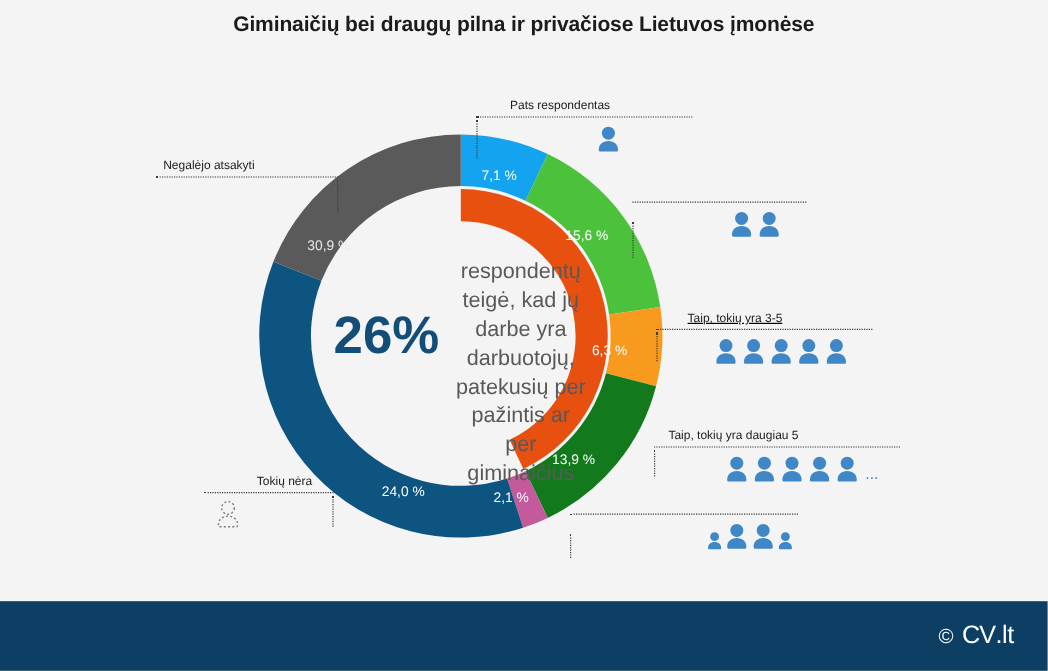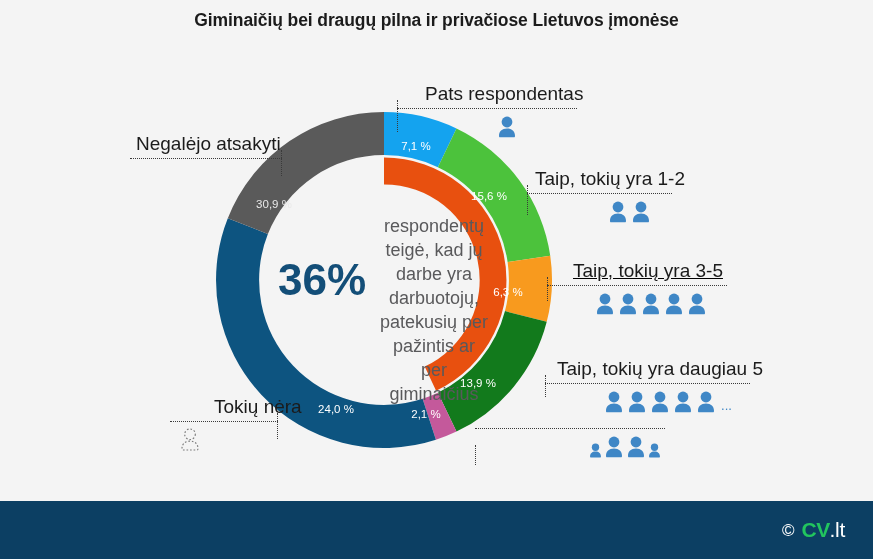--- a/index.html
+++ b/index.html
@@ -49,21 +49,21 @@
     display: flex;
     align-items: center;
     gap: 7px;
     white-space: nowrap;
   }
   .copy-mark {
     font-size: 17px;
     color: #ffffff;
     line-height: 1;
   }
-  .logo-cv { font-size: 21px; font-weight: bold; color: #22c55e; letter-spacing: -0.6px; }
+  .logo-cv { font-size: 21px; font-weight: normal; color: #ffffff; letter-spacing: -0.6px; }
   .logo-market { font-size: 21px; font-weight: normal; color: #ffffff; letter-spacing: -0.3px; }
   .logo-tld { font-size: 21px; font-weight: normal; color: #ffffff; letter-spacing: -0.3px; }
 
   
   #chart-area {
     position: absolute;
     left: 208px;
     top: 104px;
     width: 352px;
     height: 352px;
@@ -96,21 +96,21 @@
     width: 112px;
     text-align: center;
     font-size: 18px;
     color: #59595b;
     line-height: 1.33;
   }
 
   
   .callout { position: absolute; }
   .callout-text {
-    font-size: 19px;
+    font-size: 10px;
     color: #1b1b1b;
     white-space: nowrap;
     line-height: 1.2;
     padding-bottom: 2px;
   }
   .callout-rule {
     border-bottom: 1px dotted #3a3a3a;
     height: 0;
   }
   .callout-stem {
@@ -179,21 +179,21 @@
         <text class="slice-label" x="105" y="-80" text-anchor="middle">15,6 %</text>
         <text class="slice-label" x="124" y="16" text-anchor="middle">6,3 %</text>
         <text class="slice-label" x="94" y="107" text-anchor="middle">13,9 %</text>
         <text class="slice-label" x="42" y="138" text-anchor="middle">2,1 %</text>
         <text class="slice-label" x="-48" y="133" text-anchor="middle">24,0 %</text>
         <text class="slice-label slice-label-dark" x="-110" y="-72" text-anchor="middle">30,9 %</text>
       </g>
     </svg>
   </div>
 
-  <div id="center-big">36%</div>
+  <div id="center-big">26%</div>
   <div id="center-desc">respondentų teigė, kad jų darbe yra darbuotojų, patekusių per pažintis ar per giminaičius</div>
 
   <div class="callout" id="cal-pats">
     <div class="callout-text" style="padding-left:28px;">Pats respondentas</div>
     <div class="callout-rule"></div>
     <div class="callout-stem" style="left:0px; top:17px; height:32px;"></div>
     <div class="icon-row" style="justify-content:center; padding-left:40px;">
       <svg class="person" width="22" height="25" viewBox="0 0 22 25">
         <circle cx="11" cy="7" r="5.4" fill="#3f87c6"></circle>
         <path d="M11 13.4c-5 0-8 3-8 7.3 0 1 .3 1.5 1 1.5h14c .7 0 1-.5 1-1.5 0-4.3-3-7.3-8-7.3z" fill="#3f87c6"></path>
@@ -201,21 +201,20 @@
     </div>
   </div>
 
   <div class="callout" id="cal-neg">
     <div class="callout-text" style="padding-left:6px;">Negalėjo atsakyti</div>
     <div class="callout-rule"></div>
     <div class="callout-stem" style="left:151px; top:17px; height:26px;"></div>
   </div>
 
   <div class="callout" id="cal-1-2">
-    <div class="callout-text" style="padding-left:8px;">Taip, tokių yra 1-2</div>
     <div class="callout-rule"></div>
     <div class="callout-stem" style="left:0px; top:17px; height:30px;"></div>
     <div class="icon-row" style="padding-left:60px;">
       <svg class="person" width="22" height="25" viewBox="0 0 22 25">
         <circle cx="11" cy="7" r="5.4" fill="#3f87c6"></circle>
         <path d="M11 13.4c-5 0-8 3-8 7.3 0 1 .3 1.5 1 1.5h14c .7 0 1-.5 1-1.5 0-4.3-3-7.3-8-7.3z" fill="#3f87c6"></path>
       </svg>
       <svg class="person" width="22" height="25" viewBox="0 0 22 25">
         <circle cx="11" cy="7" r="5.4" fill="#3f87c6"></circle>
         <path d="M11 13.4c-5 0-8 3-8 7.3 0 1 .3 1.5 1 1.5h14c .7 0 1-.5 1-1.5 0-4.3-3-7.3-8-7.3z" fill="#3f87c6"></path>

